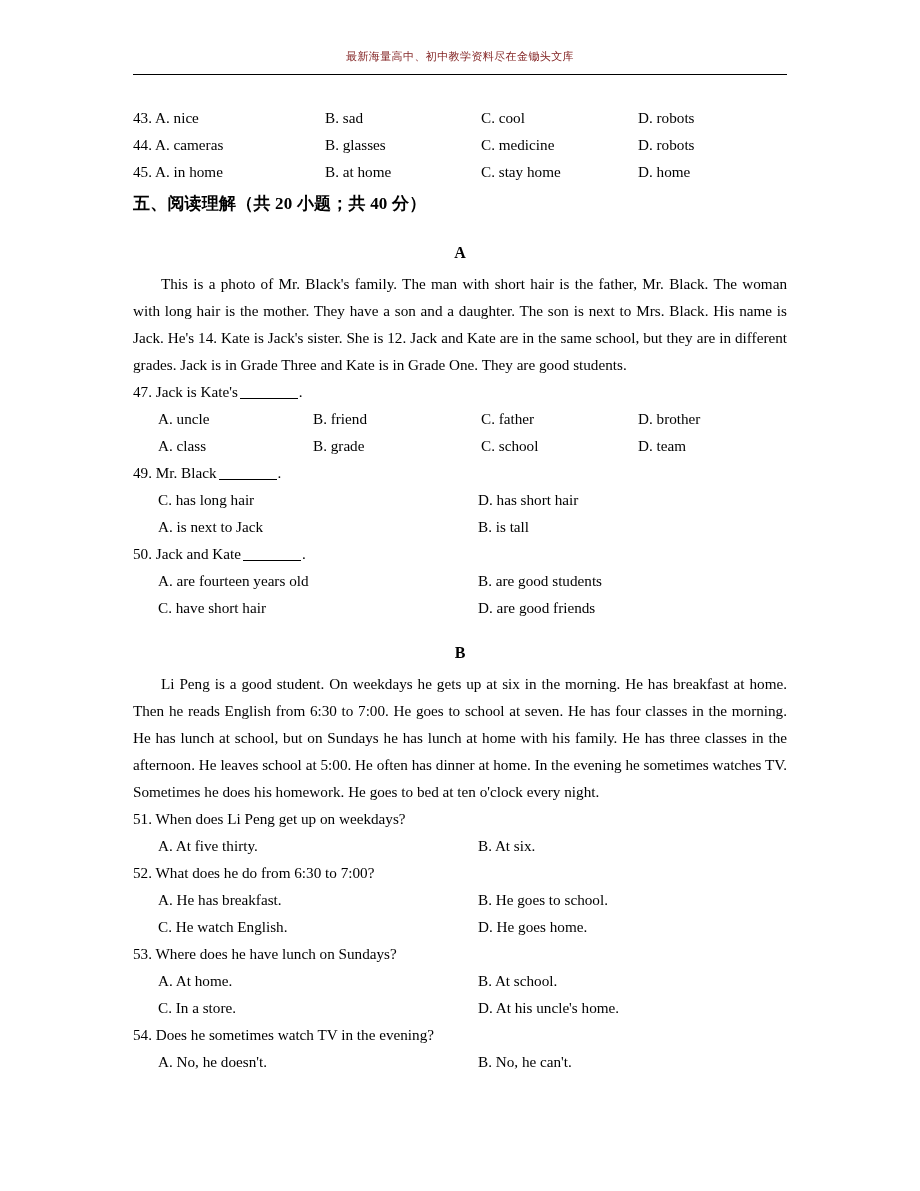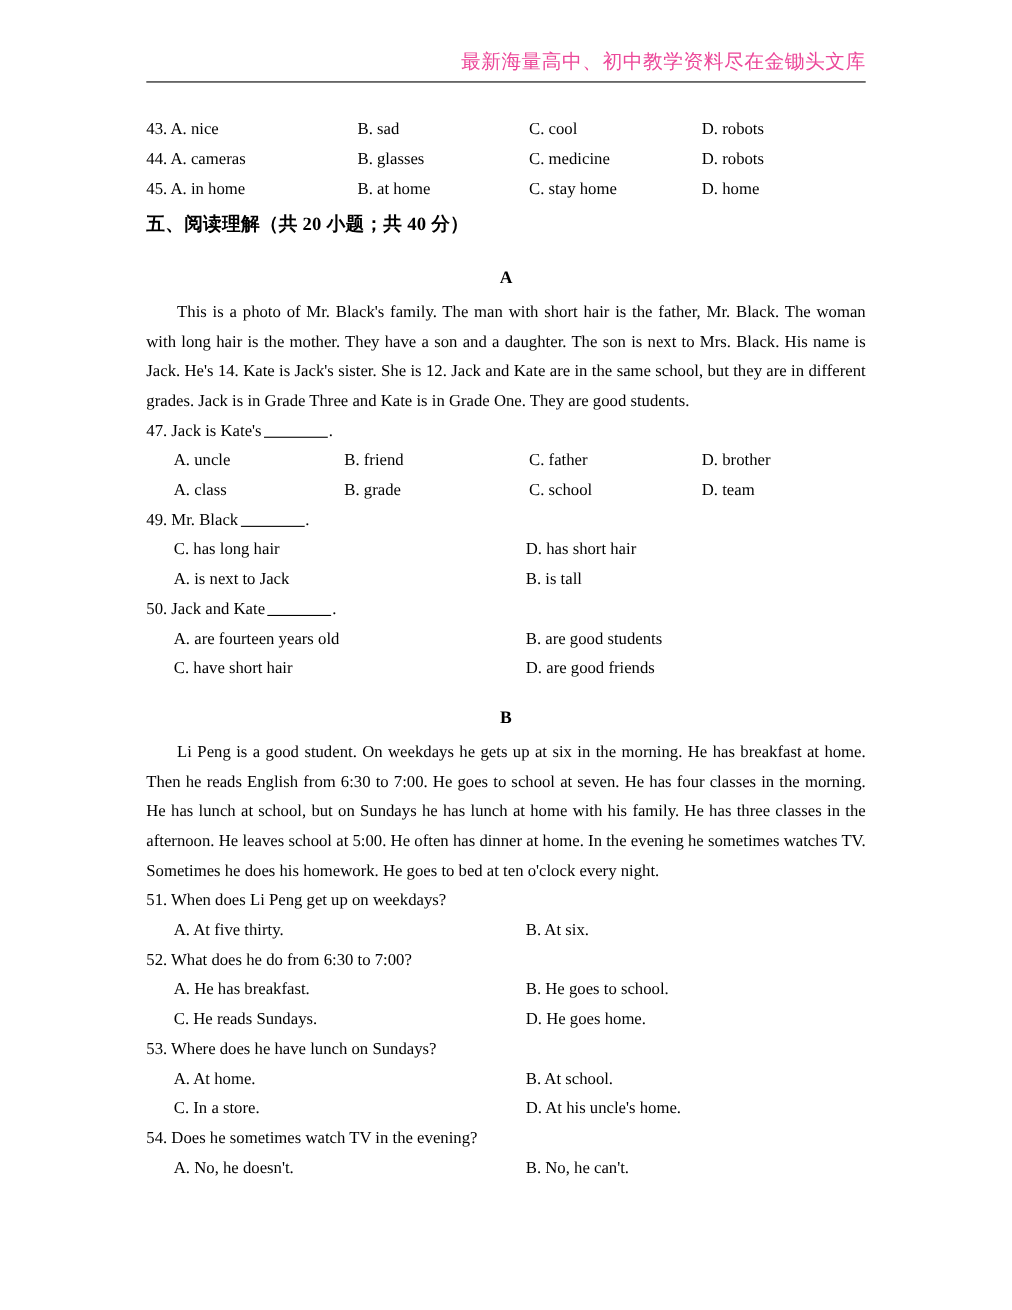--- a/index.html
+++ b/index.html
@@ -21,25 +21,25 @@
     height: 1191px;
     box-sizing: border-box;
   }
 
   
   .page-header {
     position: absolute;
     left: 133px;
     top: 48px;
     width: 654px;
-    text-align: right;
-    font-size: 18px;
+    text-align: center;
+    font-size: 11px;
     line-height: 17px;
     letter-spacing: 0.4px;
-    color: #ec4899;
+    color: #7f1d1d;
   }
   .header-rule {
     position: absolute;
     left: 133px;
     top: 74px;
     width: 654px;
     height: 0;
     border-top: 1.6px solid #000;
   }
 
@@ -200,21 +200,21 @@
       <span class="h-l">A. At five thirty.</span>
       <span class="h-r">B. At six.</span>
     </div>
 
     <div class="qstem">52. What does he do from 6:30 to 7:00?</div>
     <div class="optrow2">
       <span class="h-l">A. He has breakfast.</span>
       <span class="h-r">B. He goes to school.</span>
     </div>
     <div class="optrow2">
-      <span class="h-l">C. He reads Sundays.</span>
+      <span class="h-l">C. He watch English.</span>
       <span class="h-r">D. He goes home.</span>
     </div>
 
     <div class="qstem">53. Where does he have lunch on Sundays?</div>
     <div class="optrow2">
       <span class="h-l">A. At home.</span>
       <span class="h-r">B. At school.</span>
     </div>
     <div class="optrow2">
       <span class="h-l">C. In a store.</span>

